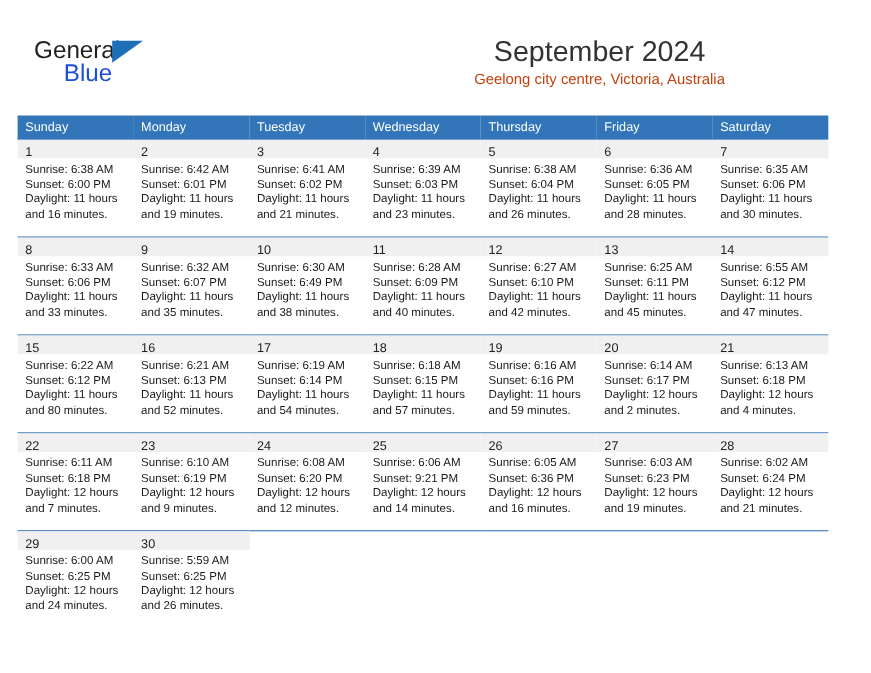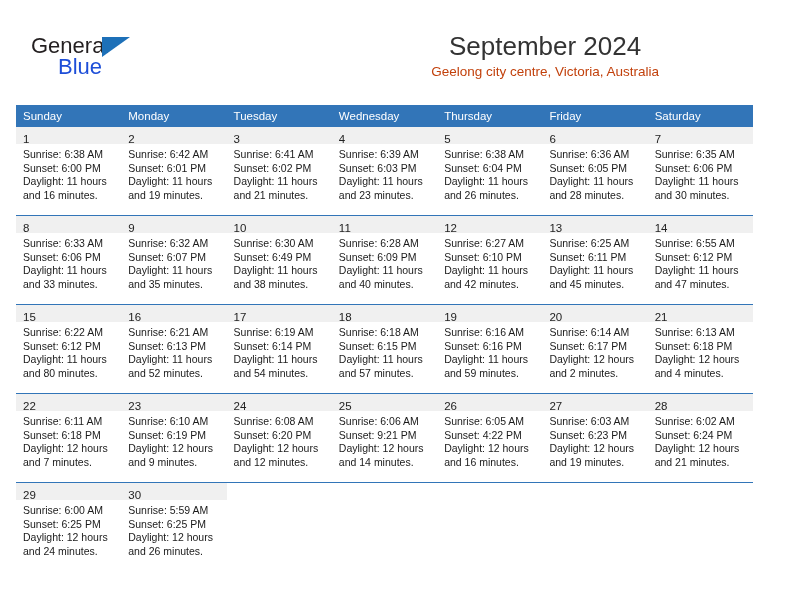--- a/index.html
+++ b/index.html
@@ -468,21 +468,21 @@
               <div>Daylight: 12 hours</div>
               <div>and 14 minutes.</div>
             </div>
           </div>
         </td>
         <td>
           <div class="daycell">
             <div class="daynum-band"><span class="daynum">26</span></div>
             <div class="details">
               <div>Sunrise: 6:05 AM</div>
-              <div>Sunset: 4:22 PM</div>
+              <div>Sunset: 6:36 PM</div>
               <div>Daylight: 12 hours</div>
               <div>and 16 minutes.</div>
             </div>
           </div>
         </td>
         <td>
           <div class="daycell">
             <div class="daynum-band"><span class="daynum">27</span></div>
             <div class="details">
               <div>Sunrise: 6:03 AM</div>

